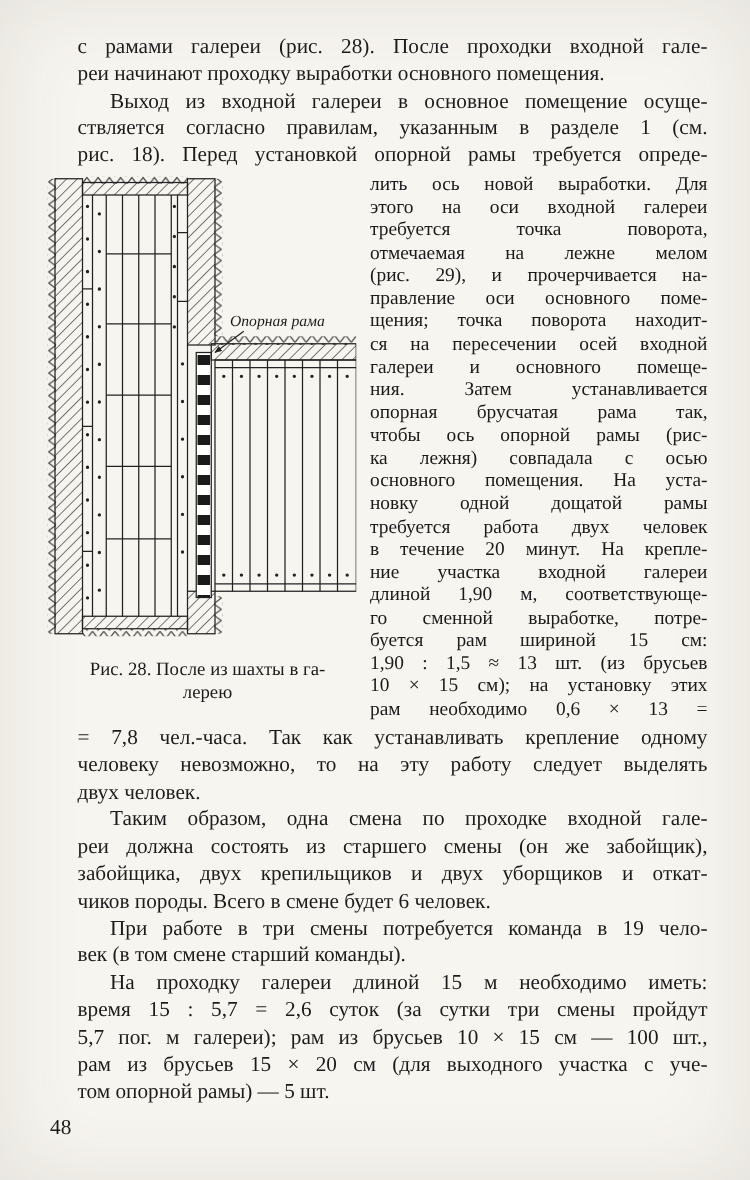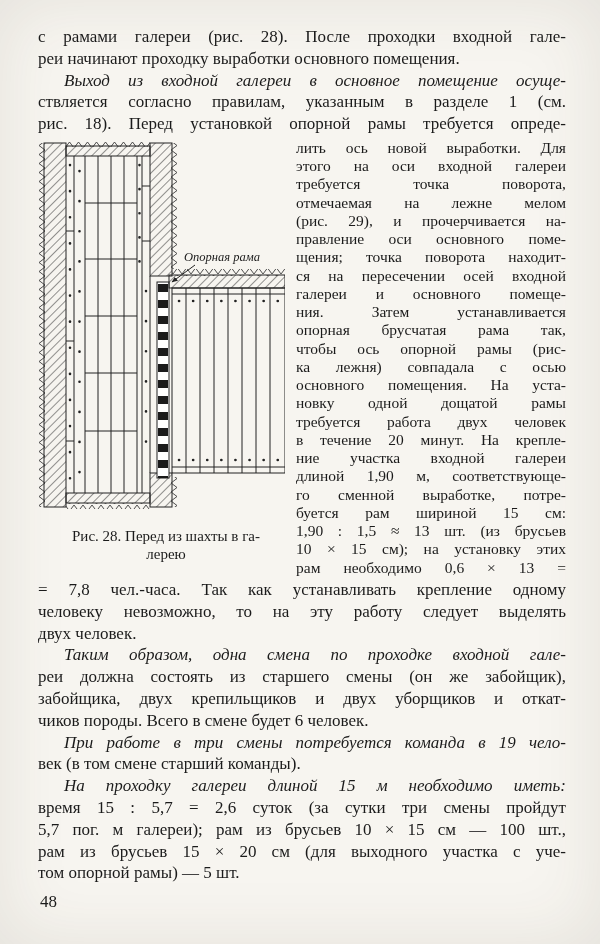--- a/index.html
+++ b/index.html
@@ -4,24 +4,24 @@
 <style>
   * { margin:0; padding:0; box-sizing:border-box; }
   html,body { width:600px; height:944px; }
   body { background:#e9e7e2; font-family:"Liberation Serif","DejaVu Serif",serif; }
   .page {
     width:600px; height:944px; position:relative; overflow:hidden;
     background:#f7f5f0; color:#1b1b1b;
     padding:26px 34px 0 38px;
     box-shadow: inset 0 0 70px rgba(70,60,35,.10);
   }
-  .block { font-size:17px; line-height:21.8px; }
+  .block { font-size:17px; line-height:21.8px;margin-left:24px; }
   .line { text-align:justify; text-align-last:justify; }
   .line.lastline { text-align-last:left; }
-  .line.indent { text-indent:26px;font-style:italic; }
+  .line.indent { text-indent:26px; }
   .wrap-row { display:flex; margin-top:4px; }
   .fig-col { width:256px; flex:0 0 256px; }
   .right-col { flex:1; font-size:15.5px; line-height:18.25px; padding-left:2px; }
   .figure svg { display:block; margin-top:2px; }
   .fig-caption { margin-top:14px; text-align:center; font-size:15px; line-height:18px; }
   .fig-caption .ref { font-weight:normal; }
   .body-blocks { margin-top:2px; }
   .page-number { position:absolute; left:40px; bottom:32px; font-size:17px; }
 </style>
 </head>
@@ -145,21 +145,21 @@
           <line x1="141" y1="319" x2="245" y2="319" stroke-dasharray="0.1 14"></line>
         </g>
 
         <g>
           <text x="146" y="120" font-size="12.5" font-style="italic" fill="#1b1b1b">Опорная рама</text>
           <line x1="157" y1="124" x2="134" y2="141" stroke="#222" stroke-width="1" marker-end="url(#arr)"></line>
         </g>
       </svg>
 
       <div class="fig-caption">
-        <div><span class="ref">Рис. 28.</span><span> Перед из шахты в га-</span></div>
+        <div><span class="ref">Рис. 28.</span><span> После из шахты в га-</span></div>
         <div>лерею</div>
       </div>
     </div>
 
     <div class="right-col">
         <div class="line">лить ось новой выработки. Для</div>
         <div class="line">этого на оси входной галереи</div>
         <div class="line">требуется точка поворота,</div>
         <div class="line">отмечаемая на лежне мелом</div>
         <div class="line">(рис. 29), и прочерчивается на-</div>

